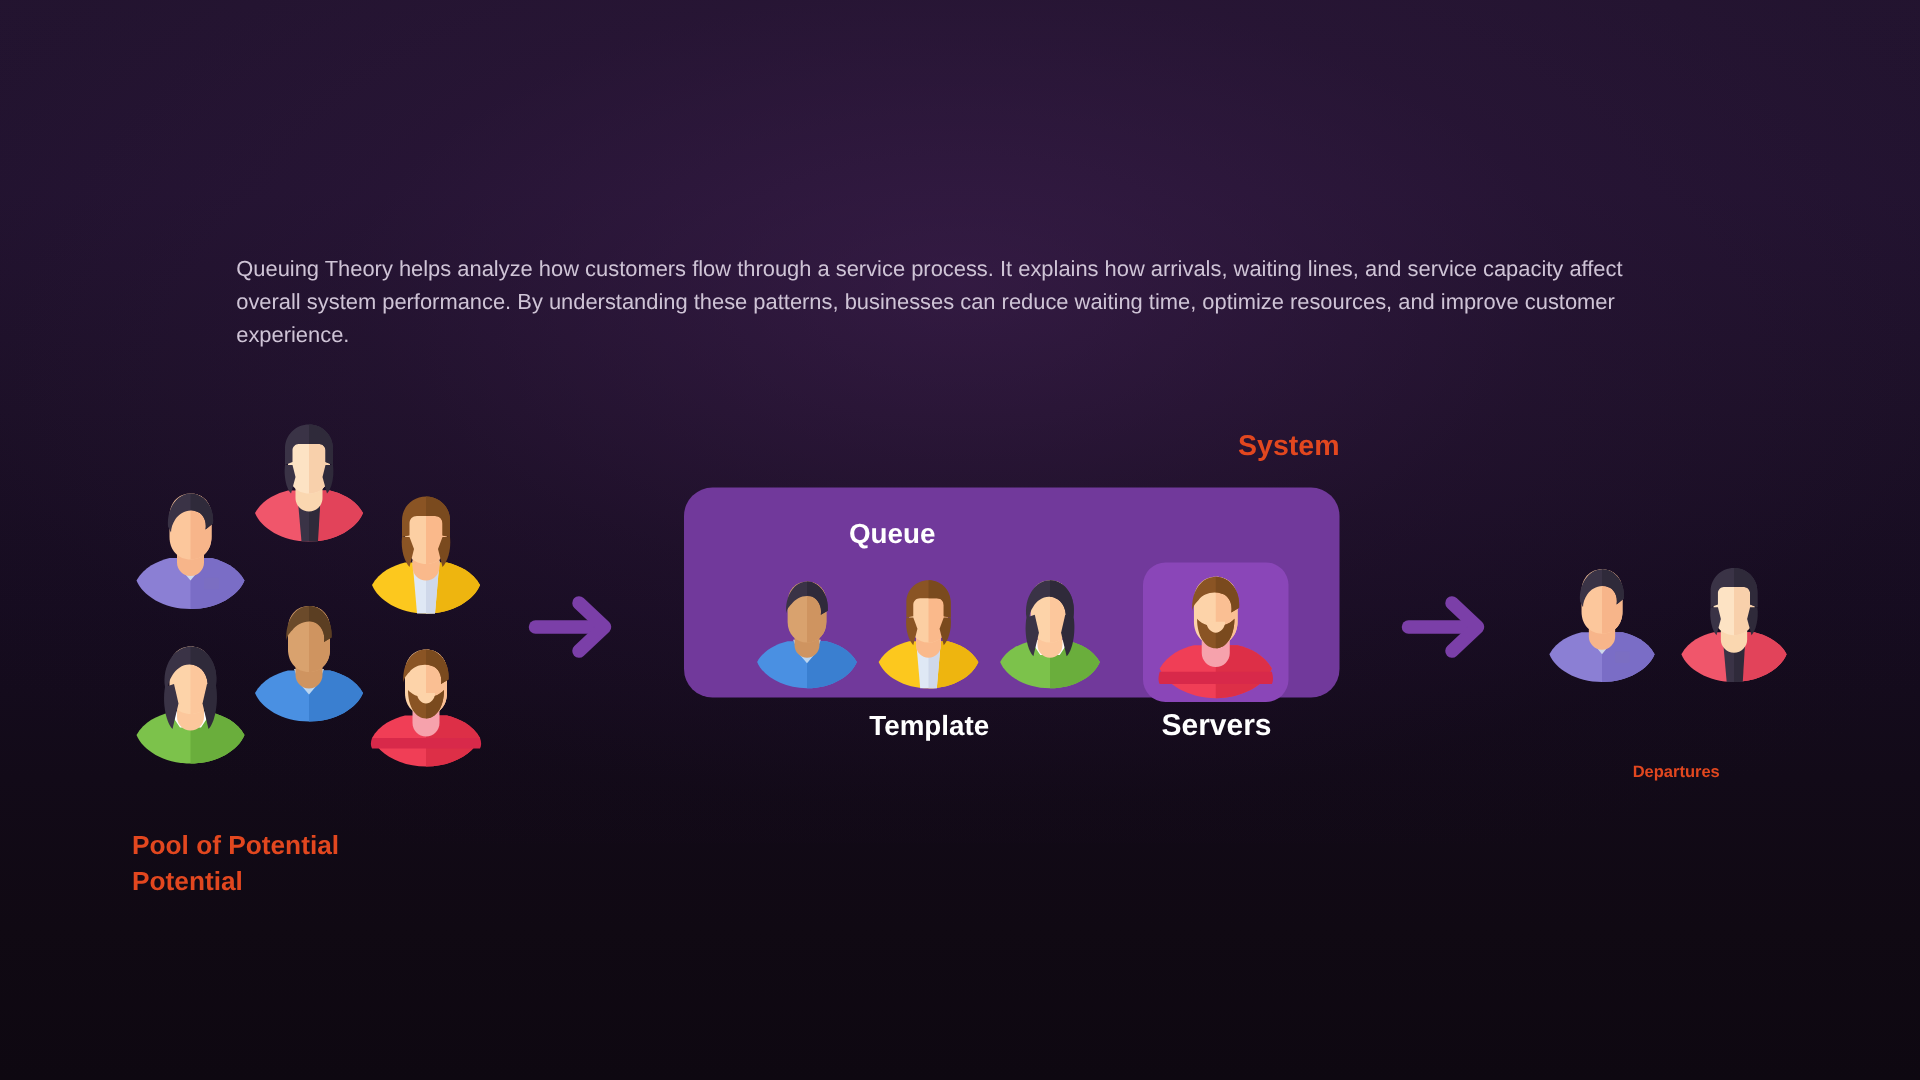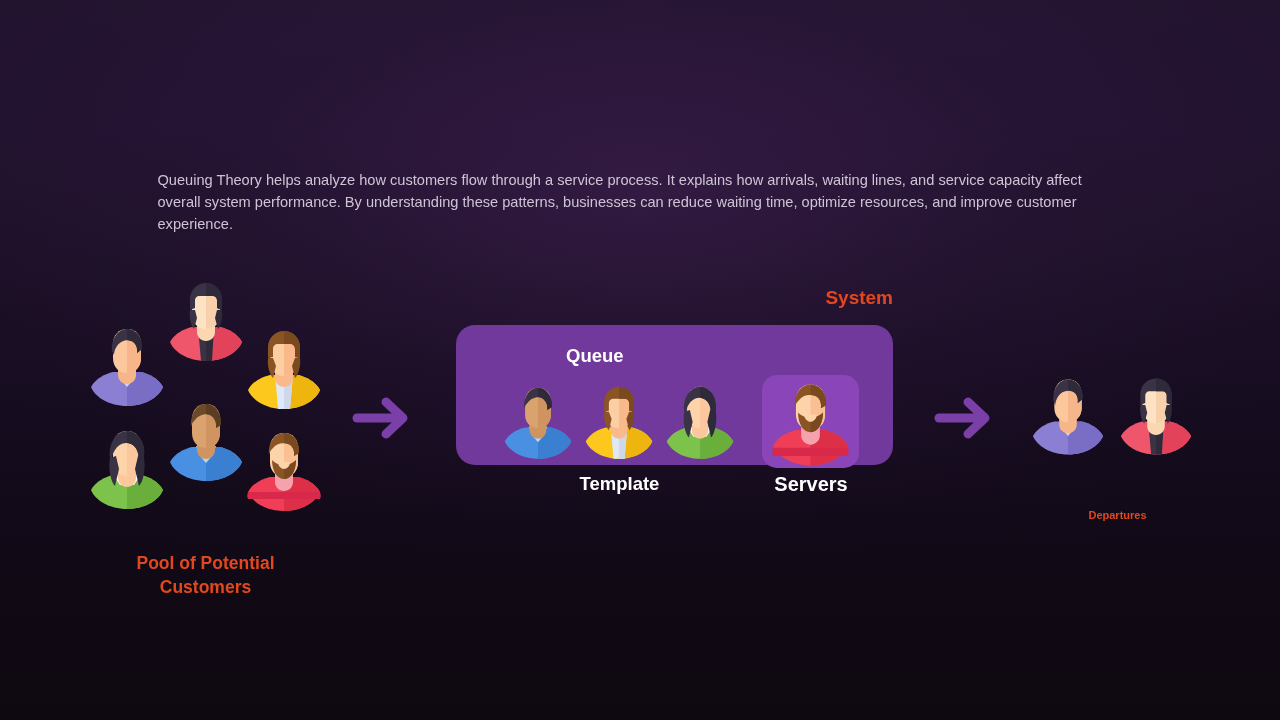--- a/index.html
+++ b/index.html
@@ -65,21 +65,21 @@
 
   
   #stage { position:absolute; left:0; top:255px; width:1280px; height:360px; }
 
   
   #pool { position:absolute; left:88px; top:25px; width:235px; height:300px; }
   #pool-grid { position:relative; width:235px; height:245px; }
   #pool-grid .av { position:absolute; }
   #pool-label {
     position:absolute; left:0; top:272px; width:235px;
-    text-align:center;
+    text-align:left;
     font-size:17.5px; font-weight:bold; line-height:1.35;
     color:#e2471f;
   }
 
   
   .arrow { position:absolute; }
   #arrow-1 { left:352px; top:141px; }
   #arrow-2 { left:934px; top:141px; }
 
   
@@ -246,21 +246,21 @@
               <path d="M33 32h12c0 4-3 7-6 7s-6-3-6-7z" fill="#fdd3a9"></path>
               <path d="M24 25c-1-13 6-22 15-22s16 9 15 20l-5 3c1-6-2-11-6-12-6-2-12 0-15 4-3 3-4 5-4 8z" fill="#8a5424"></path>
               <path d="M39 3c9 0 16 9 15 20l-5 3c1-6-2-11-6-12-2-1-3-1-4-1z" fill="#7a4a1e"></path>
             </g>
           </svg>
         </div>
 
       </div>
       <div id="pool-label">
         <span>Pool of Potential</span><br>
-        <span>Customers</span>
+        <span>Potential</span>
       </div>
     </div>
 
     <div class="arrow" id="arrow-1">
       <svg width="64" height="44" viewBox="0 0 64 44" aria-hidden="true">
         <g fill="none" stroke="#7b3fa8" stroke-width="9" stroke-linecap="round" stroke-linejoin="round">
           <line x1="5" y1="22" x2="48" y2="22"></line>
           <polyline points="34,6 51,22 34,38"></polyline>
         </g>
       </svg>

